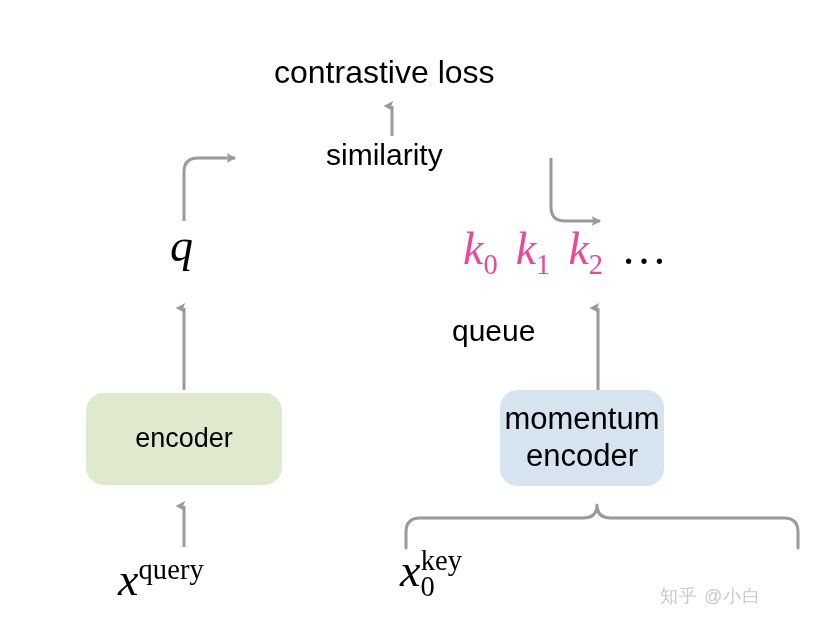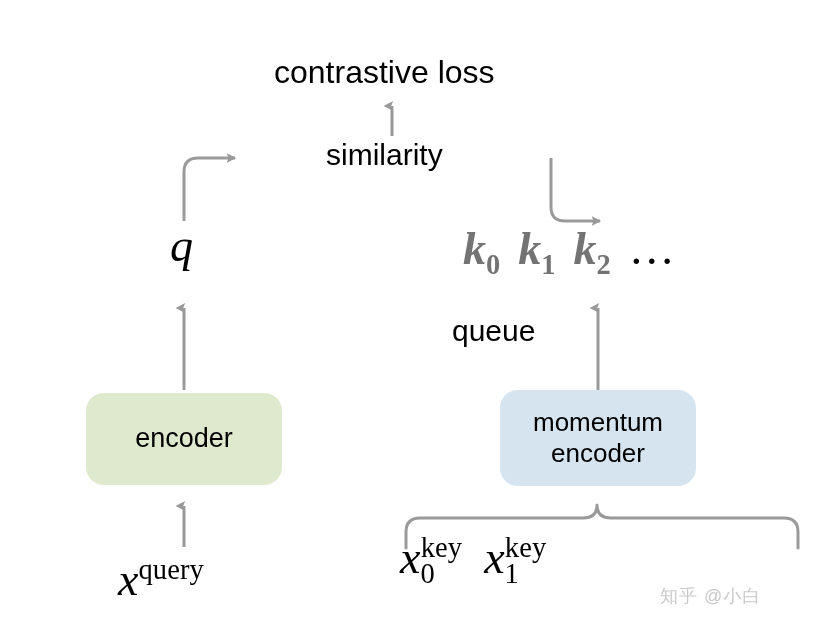--- a/index.html
+++ b/index.html
@@ -61,22 +61,21 @@
   sub.sub-idx {
     font-size: 0.62em;
     vertical-align: sub;
     font-style: normal;
     font-family: "Liberation Serif", serif;
   }
   .km {
     position: absolute;
     font-family: "Liberation Serif", serif;
     font-style: italic;
-    color: #737373;
-    font-weight: bold;
+    color: #ec4899;
   }
   .watermark {
     position: absolute;
     color: #c9c9c9;
     font-family: "Liberation Sans", sans-serif;
     white-space: nowrap;
     letter-spacing: 1px;
   }
 </style>
 </head>
@@ -149,35 +148,32 @@
     </span>
     <span style="font-style:normal; font-family:'Liberation Serif', serif; letter-spacing:2px;">…</span>
   </div>
 
   <div class="lbl sans" style="left:452px; top:300px; font-size:30px;text-align:center;">queue</div>
 
   <div class="box" style="left:86px; top:377px; width:196px; height:92px; background:#dfe9cd; font-size:27px;">
     <span class="box-text">encoder</span>
   </div>
 
-  <div class="box" style="left:500px; top:374px; width:196px; height:96px; background:#d5e4ef; font-size:26px;">
+  <div class="box" style="left:500px; top:374px; width:164px; height:96px; background:#d5e4ef; font-size:31px;">
     <span class="box-text">
       <span>momentum</span><br>
       <span>encoder</span>
     </span>
   </div>
 
   <div class="lbl serif-math" style="left:118px; top:540px; font-size:46px;">
     <span>x</span><sup class="sup-key">query</sup>
   </div>
 
-  <div style="position:absolute; left:400px; top:515px; display:flex; align-items:flex-start; gap:22px; font-size:46px; font-family:'Liberation Serif', serif; font-style:italic;">
+  <div style="position:absolute; left:400px; top:528px; display:flex; align-items:flex-start; gap:15px; font-size:46px; font-family:'Liberation Serif', serif; font-style:italic;">
     <span>
       <span>x</span><sub class="sub-idx">0</sub><sup class="sup-key" style="margin-left:-14px;">key</sup>
-    </span>
-    <span>
-      <span>x</span><sub class="sub-idx">1</sub><sup class="sup-key" style="margin-left:-14px;">key</sup>
     </span>
   </div>
 
   <div class="watermark" style="left:660px; top:568px; font-size:18px;">知乎 @小白</div>
 
 </div>
 
 </body></html>

